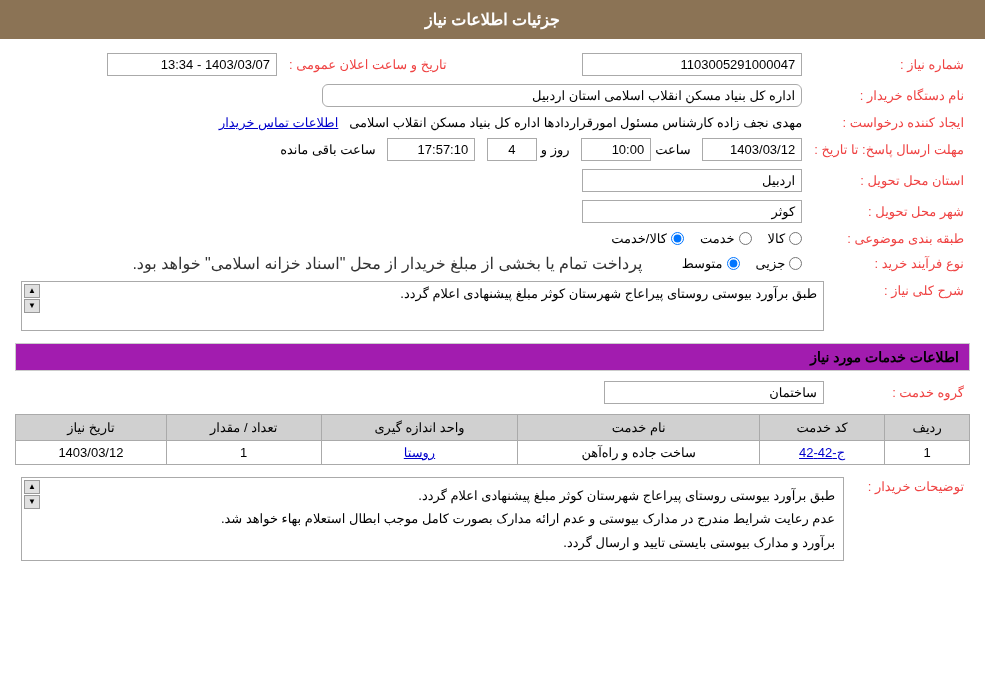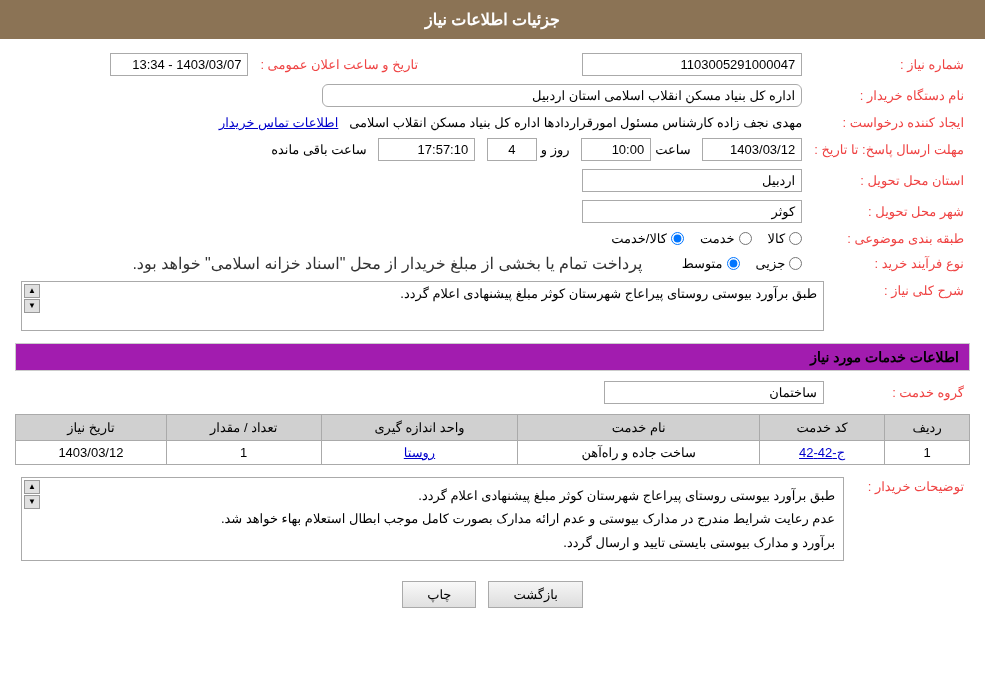--- a/index.html
+++ b/index.html
@@ -182,21 +182,21 @@
 
     <table class="info-table">
       <tbody>
           <tr>
         <td class="label-cell">شماره نیاز :</td>
         <td class="value-cell">
           <span class="field-box field-box-medium">1103005291000047</span>
         </td>
         <td class="label-cell" style="text-align:right; padding-right:20px;">تاریخ و ساعت اعلان عمومی :</td>
         <td class="value-cell">
-          <span class="field-box" style="width:138px;">1403/03/07 - 13:34</span>
+          <span class="field-box" style="width:170px;">1403/03/07 - 13:34</span>
         </td>
       </tr>
 
       <tr>
         <td class="label-cell">نام دستگاه خریدار :</td>
         <td class="value-cell" colspan="3">
           <span class="field-box" style="width:480px;border-radius:6px;">اداره کل بنیاد مسکن انقلاب اسلامی استان اردبیل</span>
         </td>
       </tr>
 
@@ -214,21 +214,21 @@
         <td class="value-cell" colspan="3">
           <div class="half-row">
             <span class="field-box field-box-small">1403/03/12</span>
             &nbsp;
             <span>ساعت</span>
             <span class="field-box" style="width:70px;">10:00</span>
             &nbsp;
             <span>روز و</span>
             <span class="field-box field-box-num">4</span>
             &nbsp;
-            <span class="field-box" style="width:97px;">17:57:10</span>
+            <span class="field-box" style="width:88px;">17:57:10</span>
             &nbsp;
             <span>ساعت باقی مانده</span>
           </div>
         </td>
       </tr>
 
       <tr>
         <td class="label-cell">استان محل تحویل :</td>
         <td class="value-cell" colspan="3">
           <span class="field-box field-box-medium">اردبیل</span>
@@ -349,19 +349,15 @@
                   <div>طبق برآورد بیوستی روستای پیراعاج شهرستان کوثر مبلغ پیشنهادی اعلام گردد.</div>
                   <div>عدم رعایت شرایط مندرج در مدارک بیوستی و عدم ارائه مدارک بصورت کامل موجب ابطال استعلام بهاء خواهد شد.</div>
                   <div>برآورد و مدارک بیوستی بایستی تایید و ارسال گردد.</div>
                 </div>
           </div>
         </td>
       </tr>
     </tbody>
       </table>
 
-    <div class="buttons-row">
-      <button class="btn btn-print">چاپ</button>
-      <button class="btn">بازگشت</button>
-    </div>
 
   </div>
 </div>
 
 </body></html>

